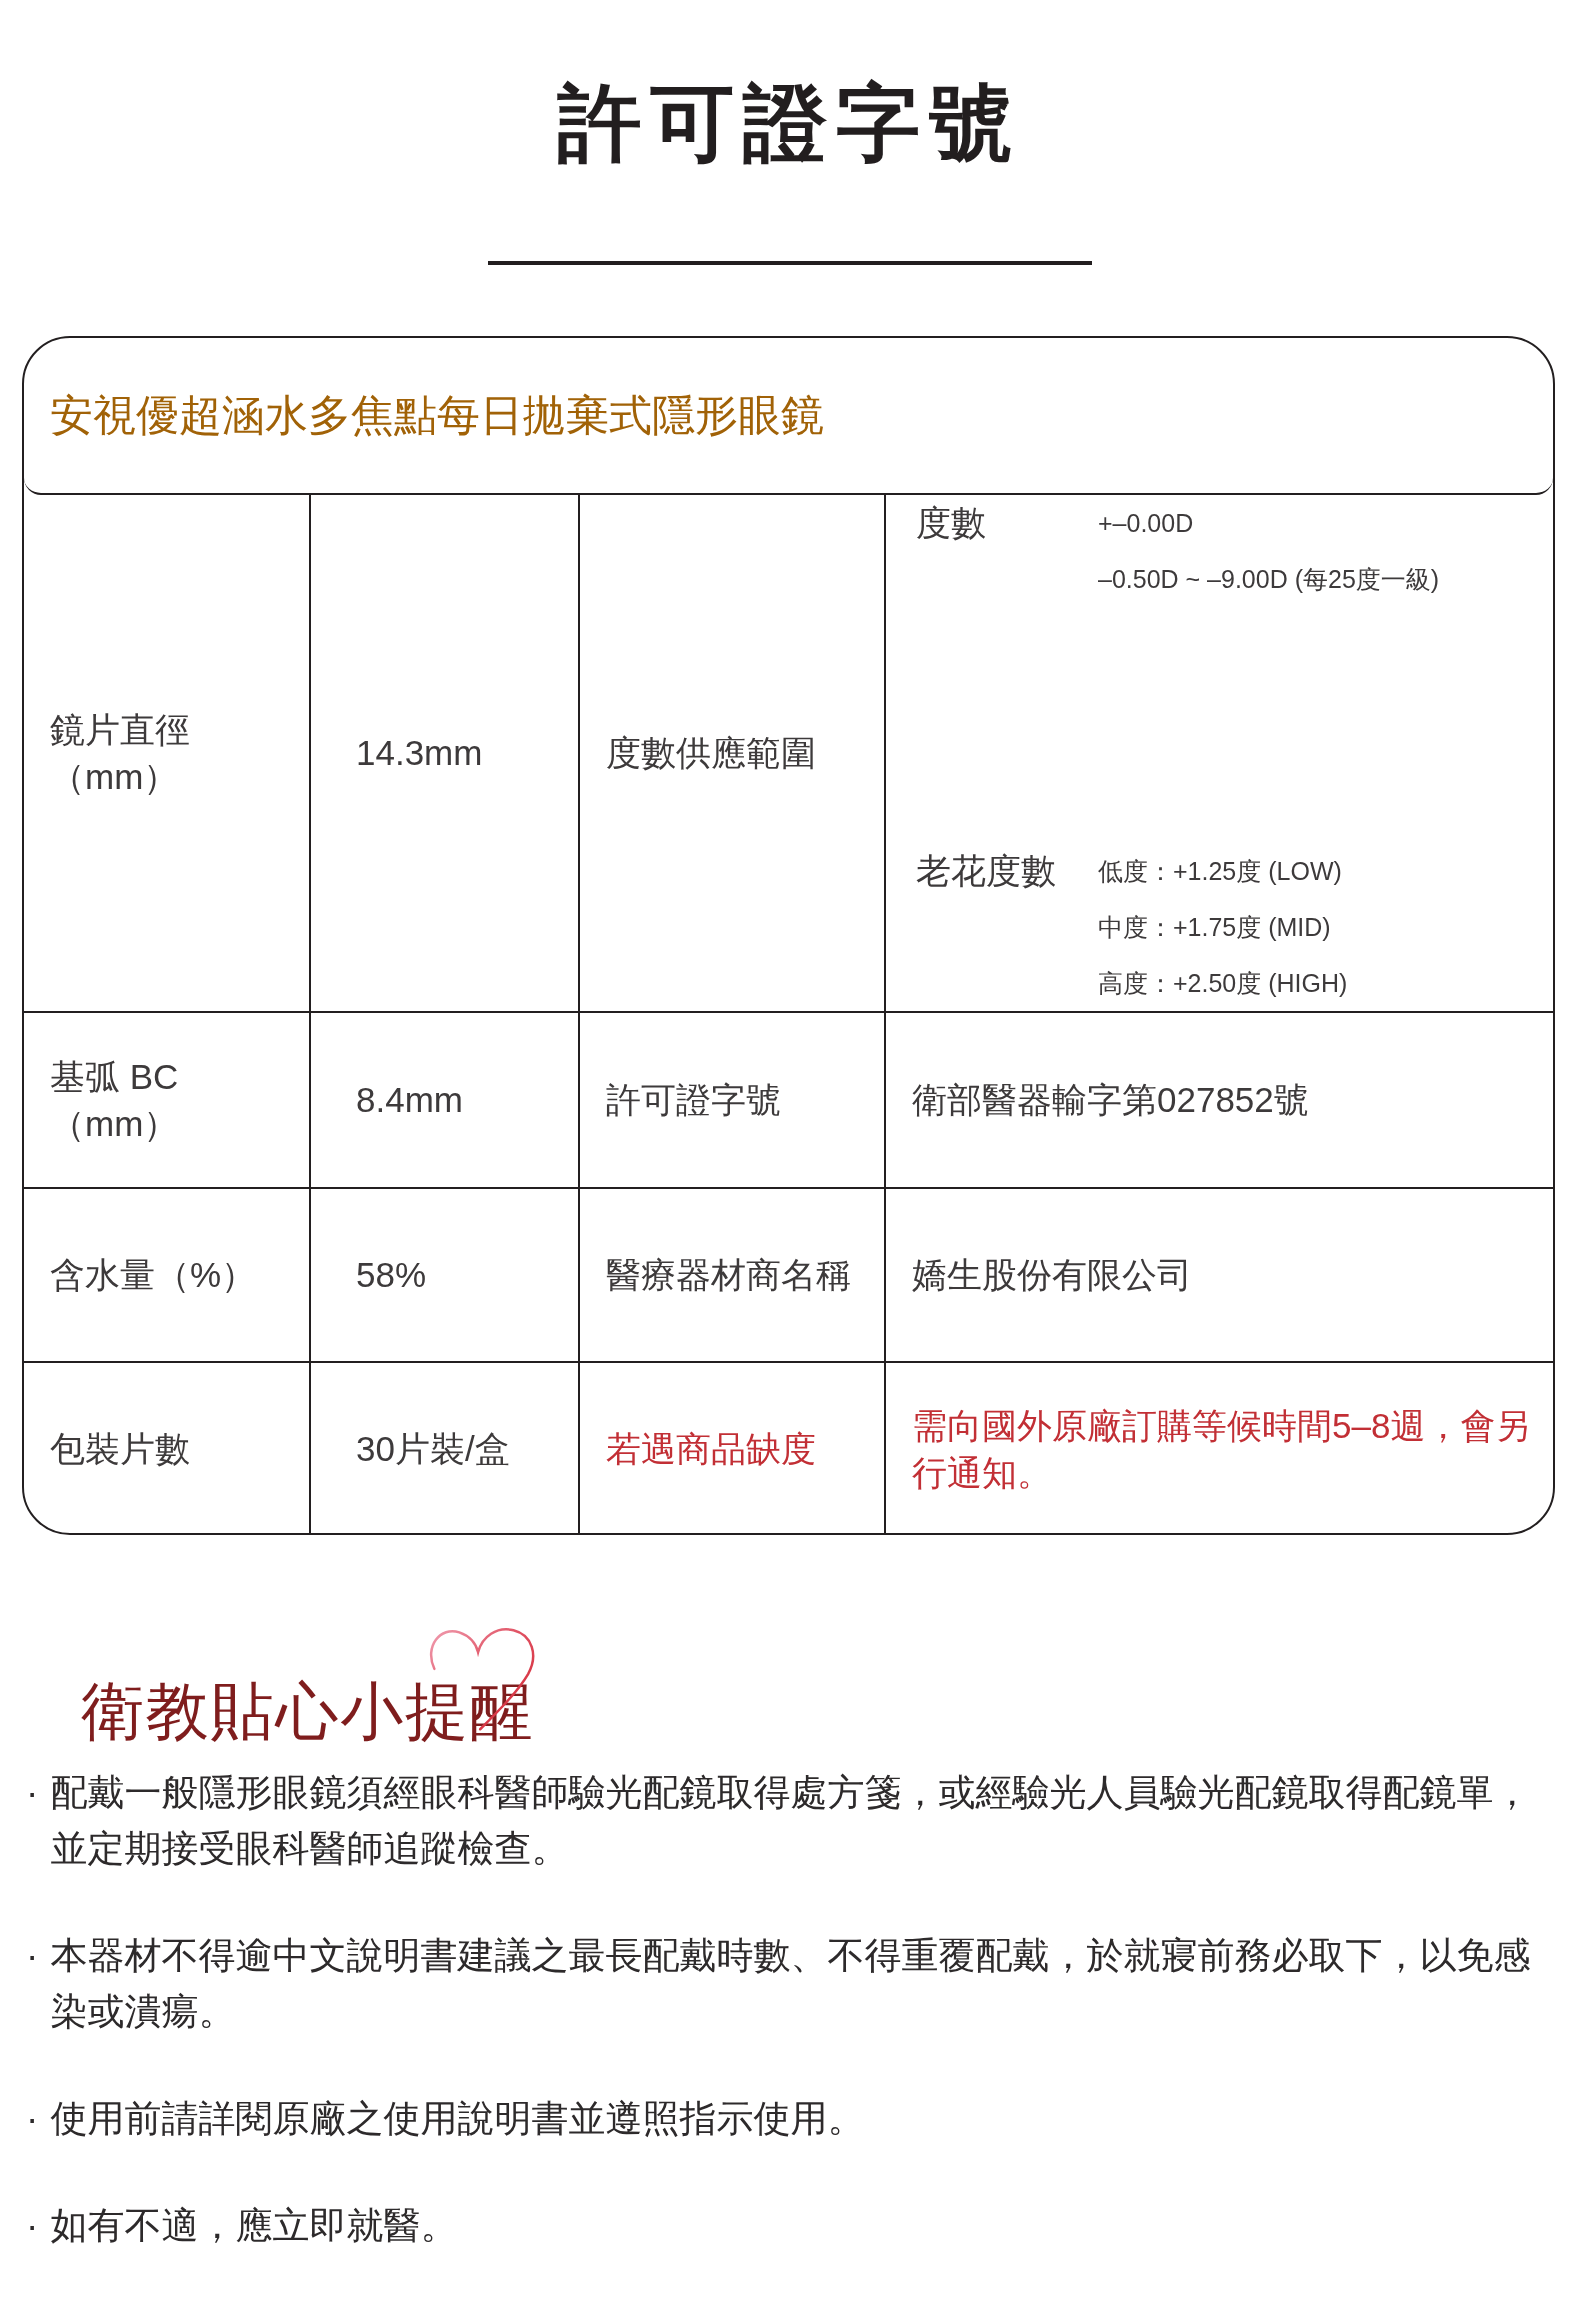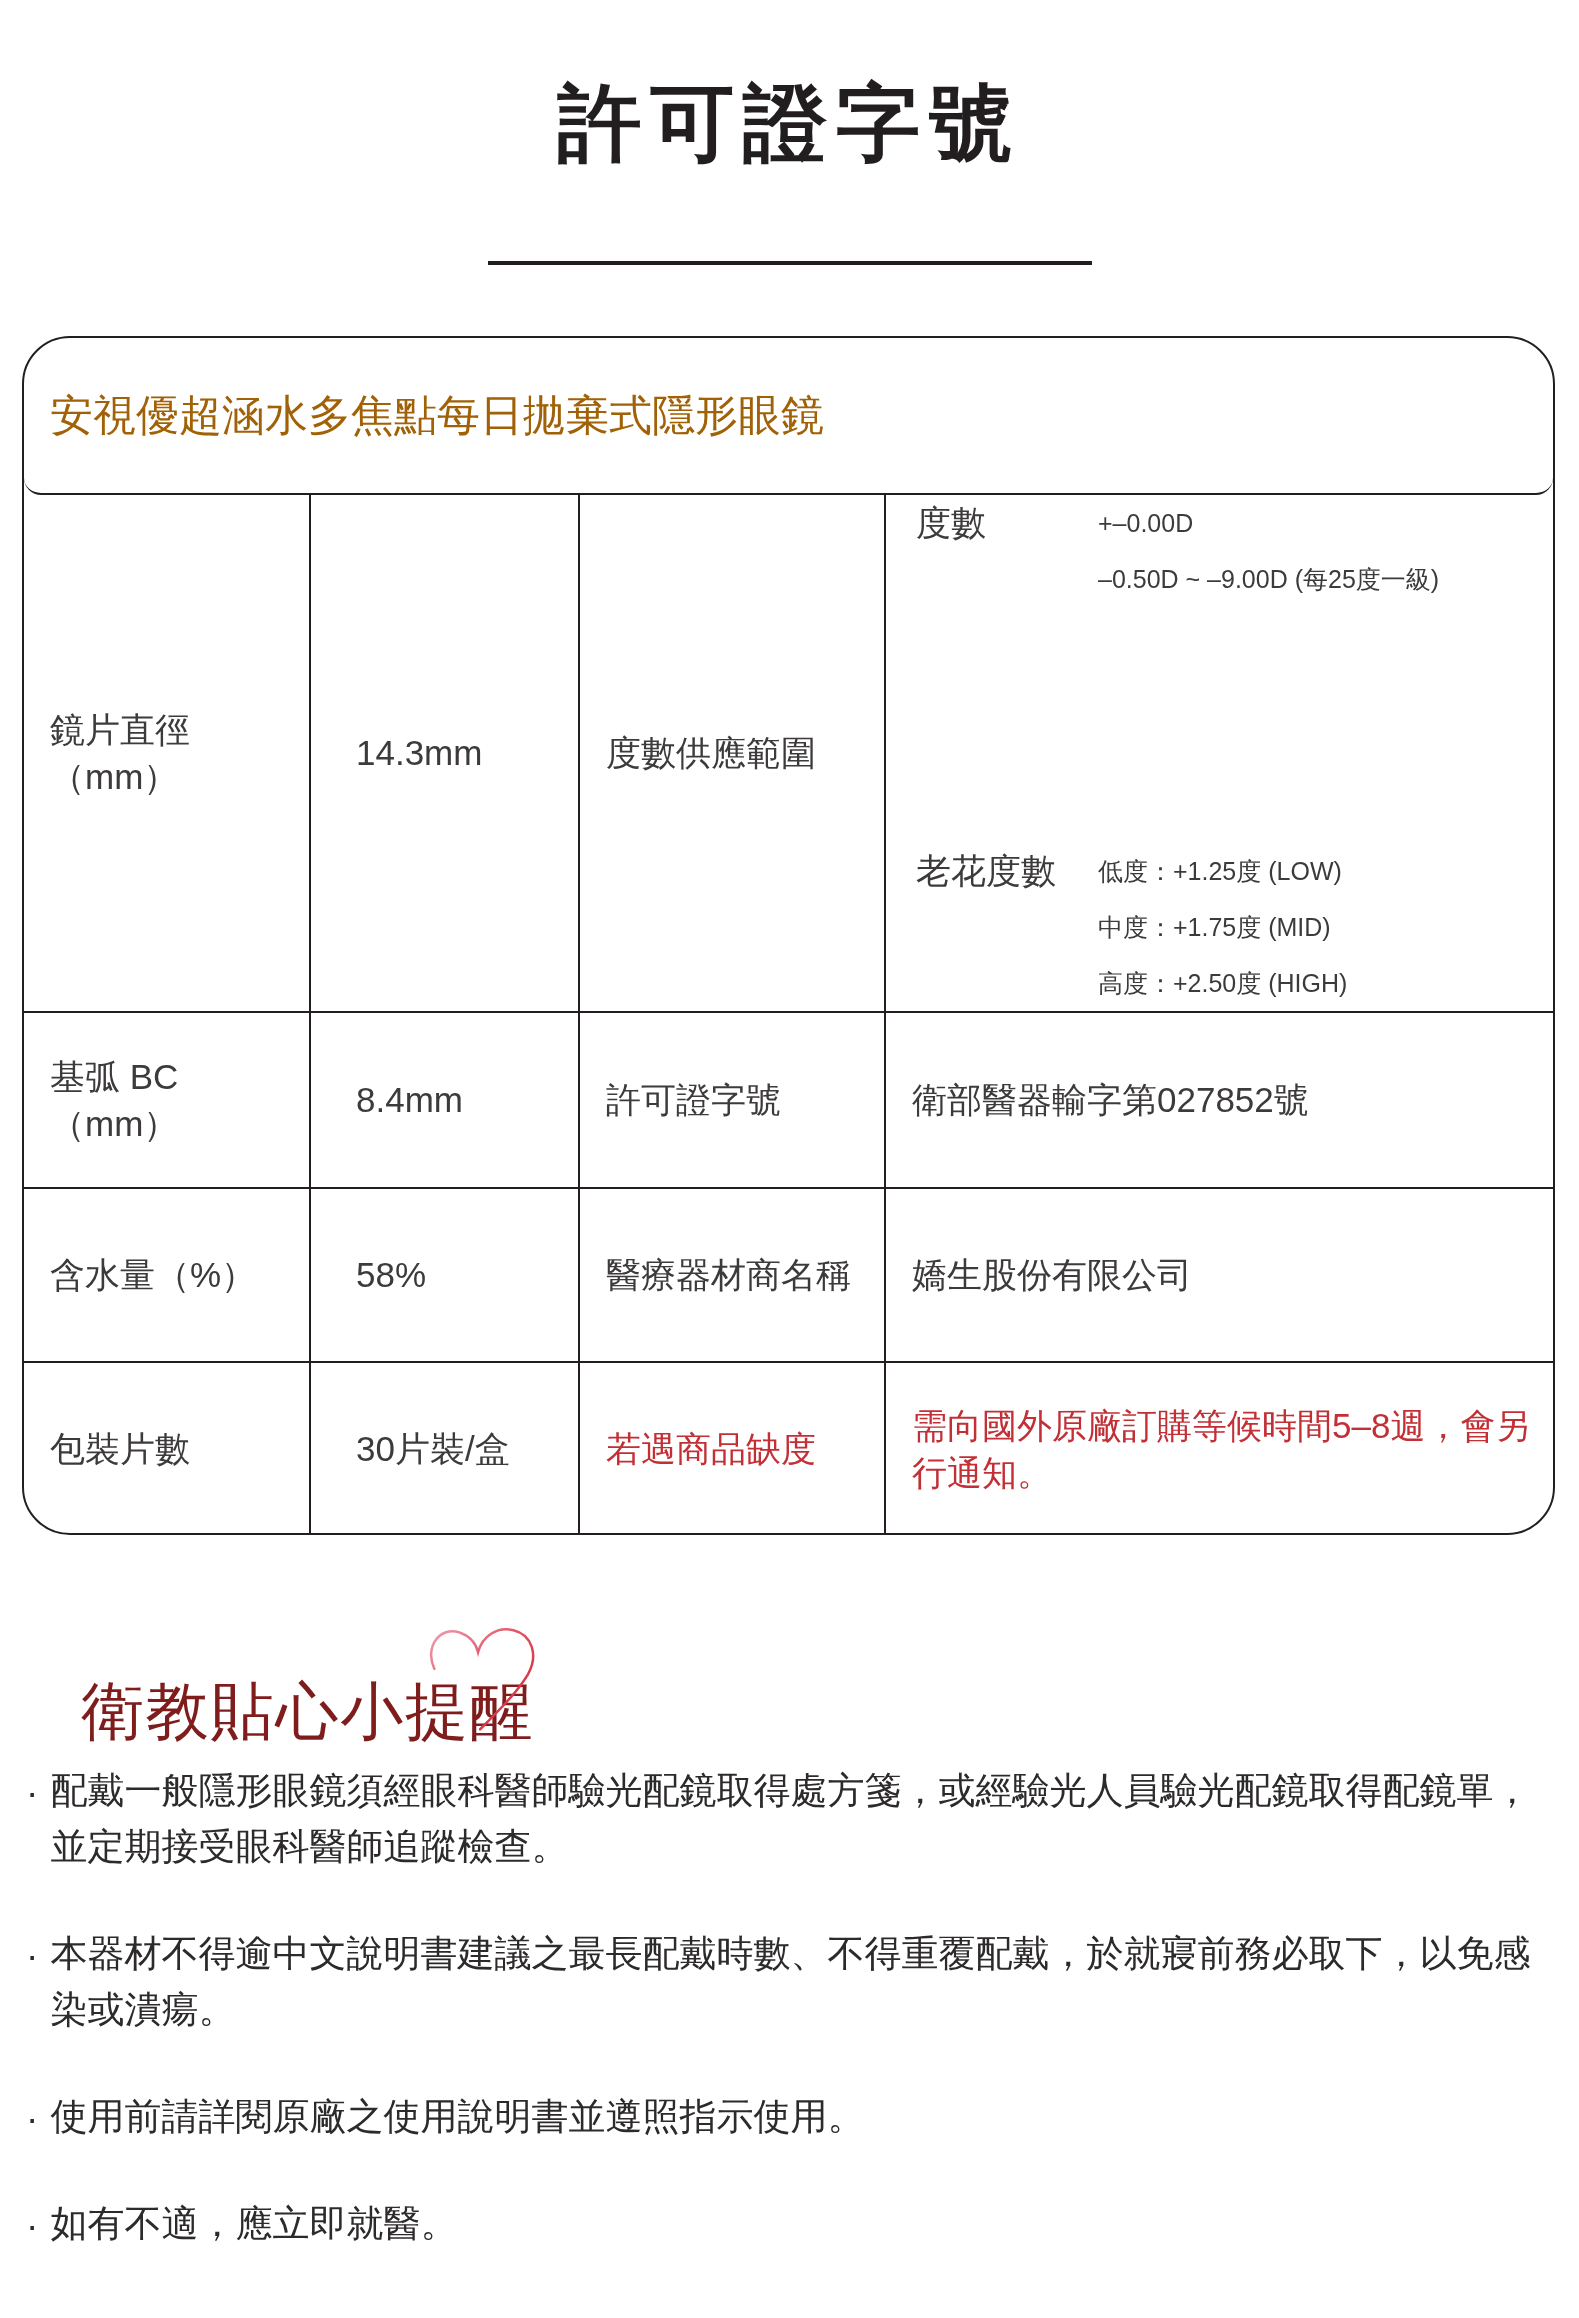--- a/index.html
+++ b/index.html
@@ -66,21 +66,21 @@
   .tips-list {
     position:absolute; left:26px; top:1765px; width:1526px;
     list-style:none;
   }
   .tip-item {
     display:flex; align-items:flex-start;
     margin-bottom:51px;
     font-size:37px; line-height:56px; color:#2d2a2b;
   }
   .tip-dot { width:24.6px; flex-shrink:0; text-align:left; color:#2d2a2b; }
-  .tip-text { flex:1;font-family:Liberation Mono, monospace; }
+  .tip-text { flex:1; }
 </style>
 </head>
 <body>
 
 <h1 class="page-title">許可證字號</h1>
 <div class="title-underline"></div>
 
 <section class="card">
   <div class="card-header">安視優超涵水多焦點每日拋棄式隱形眼鏡</div>
   <div class="grid">

